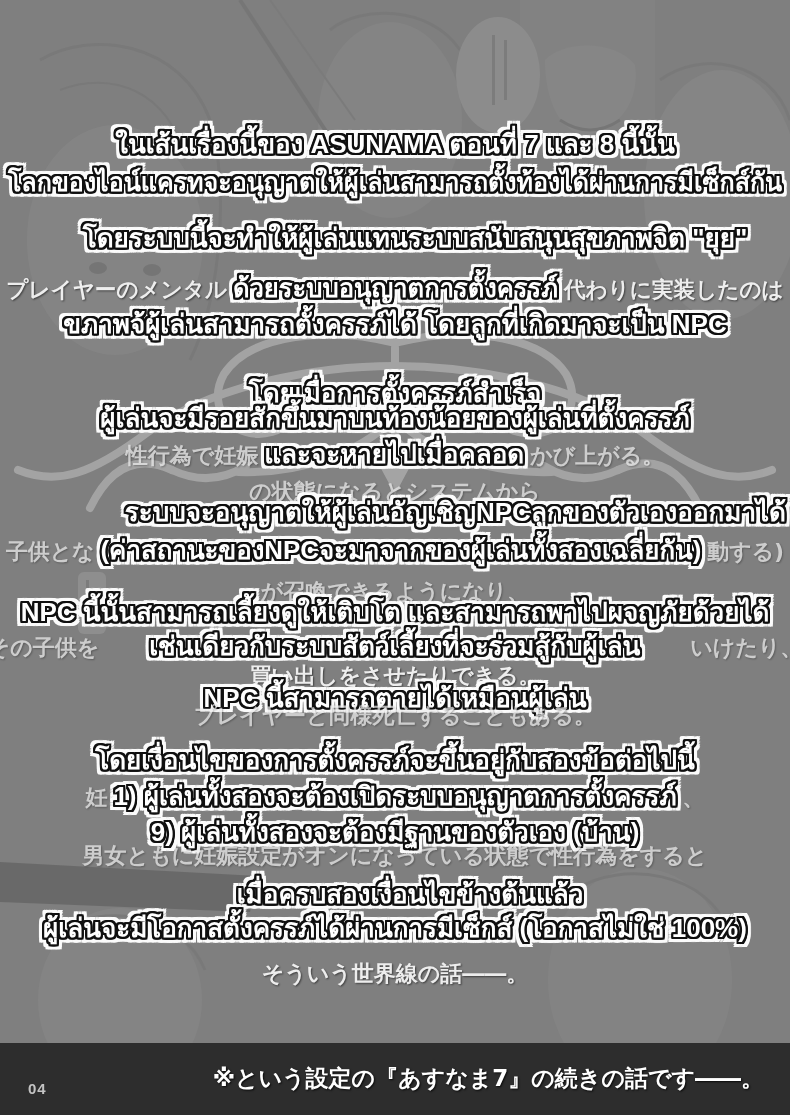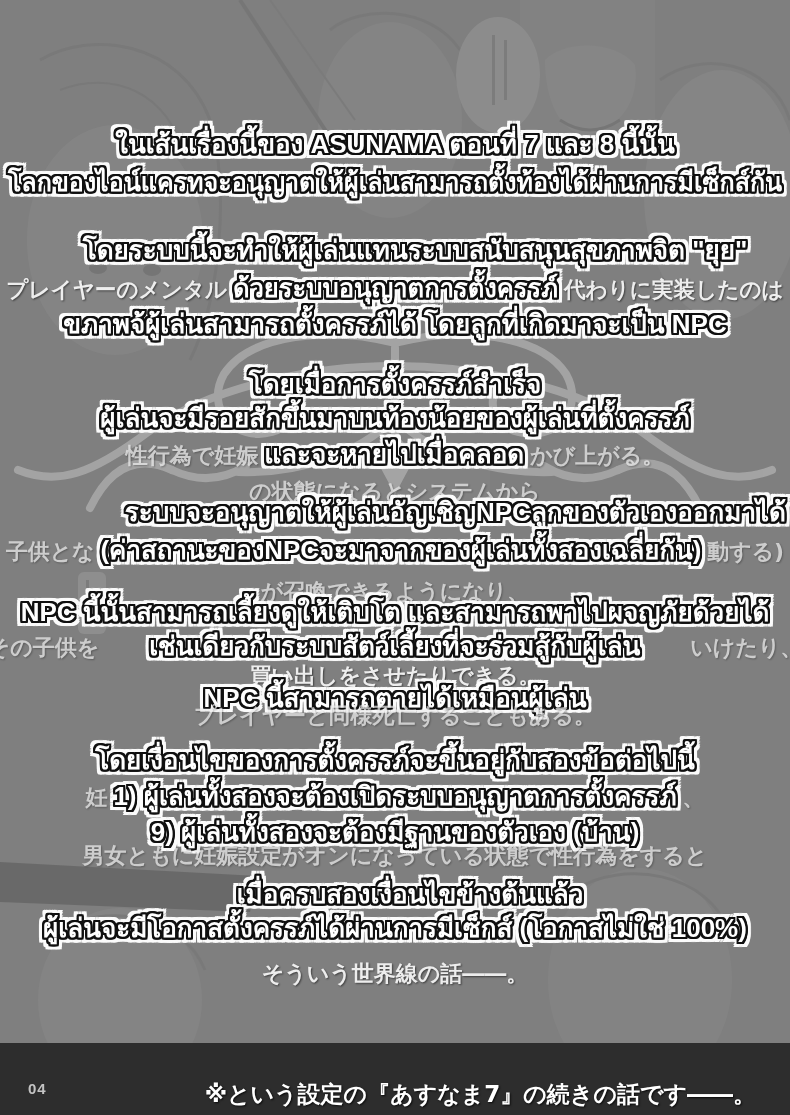--- a/index.html
+++ b/index.html
@@ -46,25 +46,24 @@
     font-weight:bold;font-size:22px;color:#ececec;
     text-shadow:1px 1px 2px rgba(0,0,0,.4);
     opacity:.72;padding:0 2px;
   }
   
   .footer-band{
     position:absolute;left:0;top:1043px;width:790px;height:72px;
     background:#2d2d2d;z-index:3;
   }
   .footer-note{
-    position:absolute;right:34px;top:20px;
+    position:absolute;right:26px;top:20px;
     font-family:"DejaVu Sans",sans-serif;font-weight:bold;
     font-size:23px;color:#ffffff;white-space:nowrap;
     text-shadow:1px 1px 2px rgba(0,0,0,.8);
-    margin-top:16px;
   }
   .page-number{
     position:absolute;left:28px;top:37px;
     font-family:"Liberation Sans",sans-serif;font-weight:bold;
     font-size:15px;color:#c3c3c3;letter-spacing:1px;
   }
 </style>
 </head>
 <body>
 
@@ -115,32 +114,32 @@
   </g>
 </svg>
 
 <div id="text-layer">
     <div class="row" style="top: 126px;">
       <span class="thai">ในเส้นเรื่องนี้ของ ASUNAMA ตอนที่ 7 และ 8 นี้นั้น</span>
     </div>
     <div class="row" style="top: 164px; transform: scaleX(0.96187); transform-origin: center center;">
       <span class="thai">โลกของไอน์แครทจะอนุญาตให้ผู้เล่นสามารถตั้งท้องได้ผ่านการมีเซ็กส์กัน</span>
     </div>
-    <div class="row" style="top: 232px; padding-left: 40px;">
+    <div class="row" style="top: 220px; padding-left: 40px;">
       <span class="thai">โดยระบบนี้จะทำให้ผู้เล่นแทนระบบสนับสนุนสุขภาพจิต "ยุย"</span>
     </div>
     <div class="row" style="top: 270px; transform: scaleX(0.982412); transform-origin: center center;">
       <span class="jp">プレイヤーのメンタル</span>
       <span class="thai">ด้วยระบบอนุญาตการตั้งครรภ์</span>
       <span class="jp">代わりに実装したのは</span>
     </div>
     <div class="row" style="top: 306px;">
       <span class="thai">ขภาพจ้ผู้เล่นสามารถตั้งครรภ์ได้ โดยลูกที่เกิดมาจะเป็น NPC</span>
     </div>
-    <div class="row" style="top: 366px;">
+    <div class="row" style="top: 375px;">
       <span class="thai">โดยเมื่อการตั้งครรภ์สำเร็จ</span>
     </div>
     <div class="row" style="top: 400px;">
       <span class="thai">ผู้เล่นจะมีรอยสักขึ้นมาบนท้องน้อยของผู้เล่นที่ตั้งครรภ์</span>
     </div>
     <div class="row" style="top: 436px;">
       <span class="jpf">性行為で妊娠</span>
       <span class="thai">และจะหายไปเมื่อคลอด</span>
       <span class="jpf">かび上がる。</span>
     </div>

